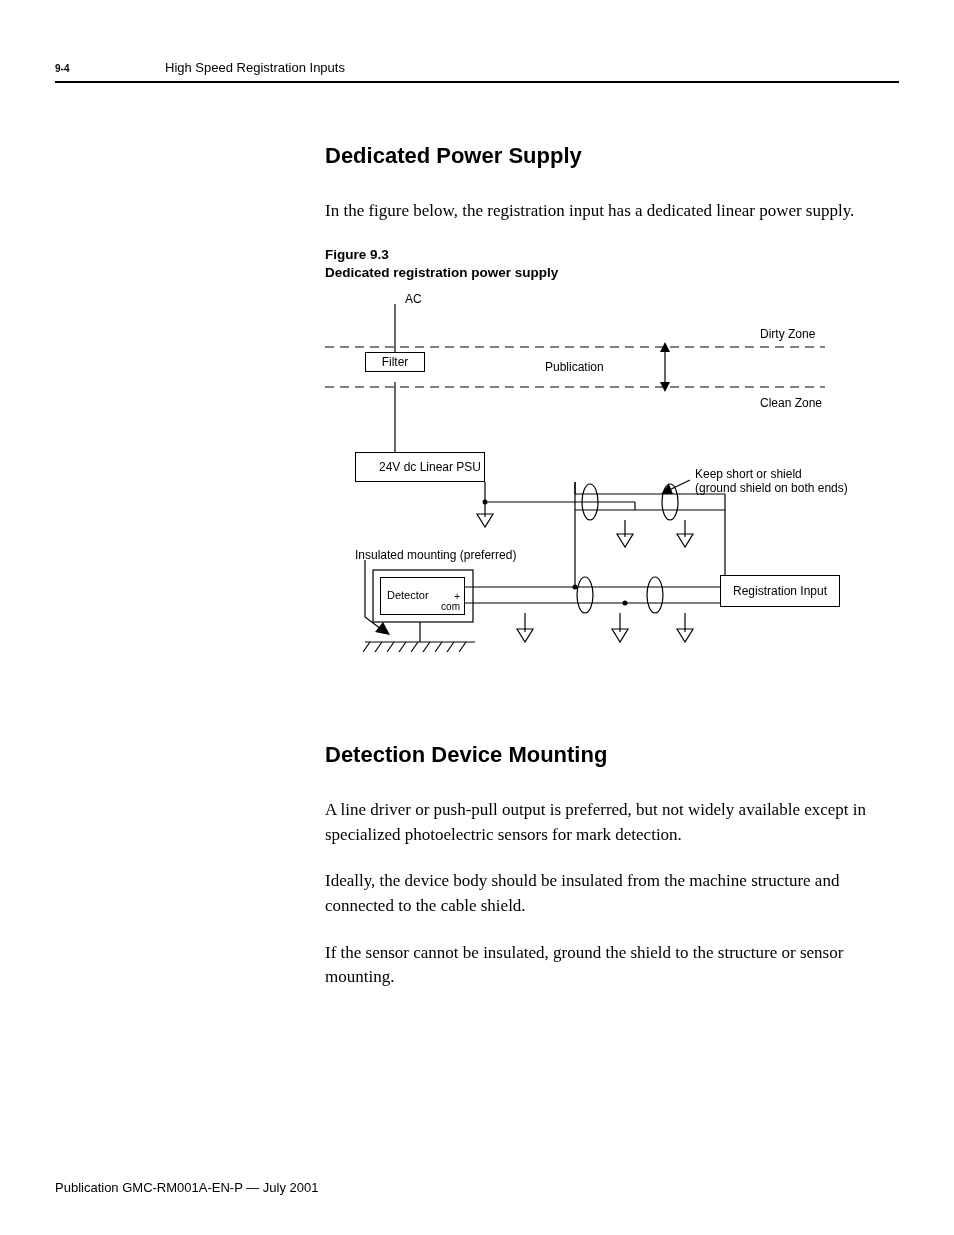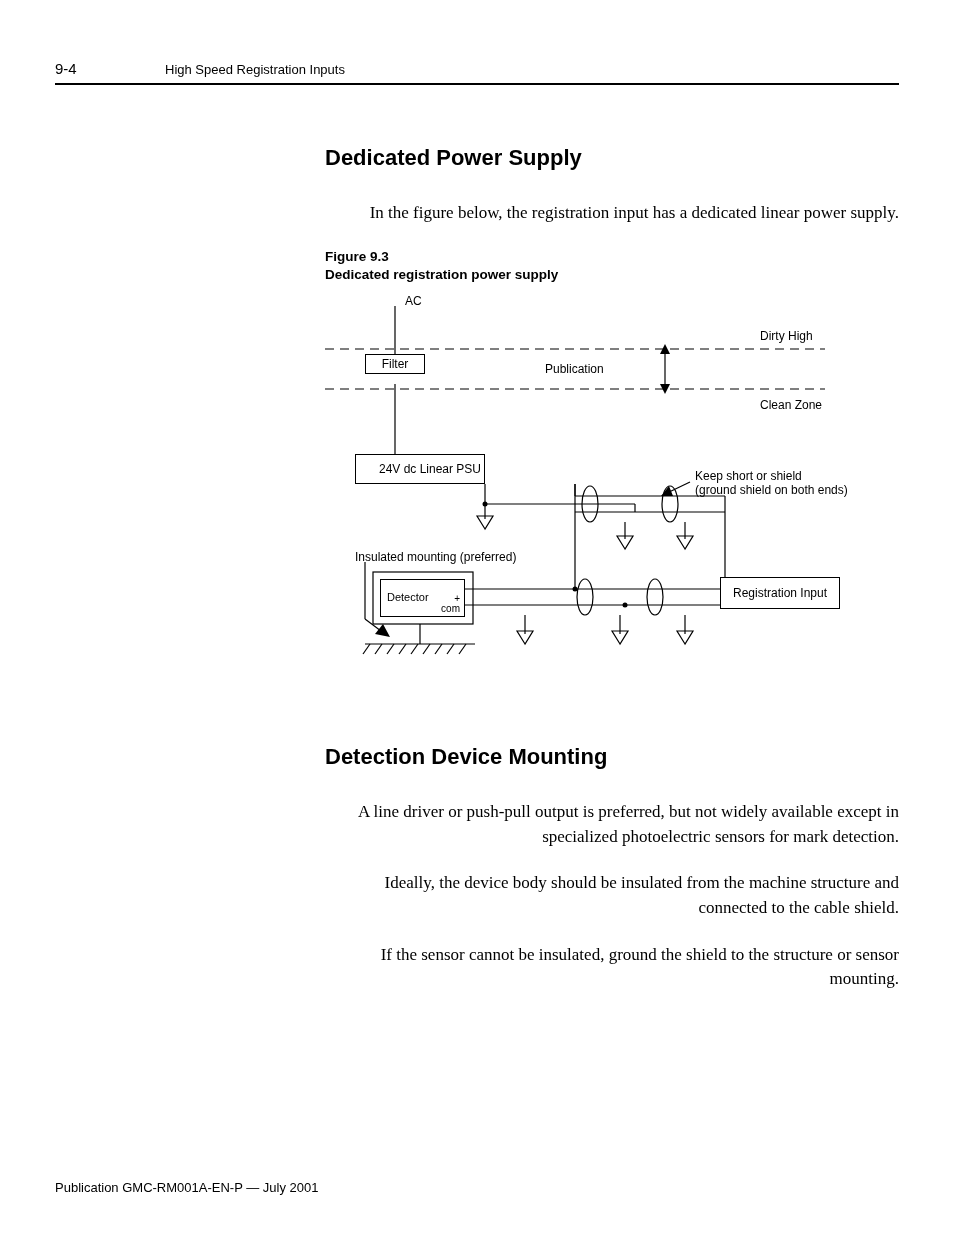--- a/index.html
+++ b/index.html
@@ -1,23 +1,23 @@
 <!DOCTYPE html>
 <html><head>
 <meta charset="utf-8">
 <style>
   * { box-sizing: border-box; margin: 0; padding: 0; }
   html, body { width: 954px; height: 1235px; background: #fff; font-family: Georgia, 'Times New Roman', serif; color: #000; }
   .page { position: relative; width: 954px; height: 1235px; padding: 60px 55px 40px 55px; }
   .header { display: flex; align-items: baseline; border-bottom: 2.5px solid #000; padding-bottom: 6px; margin-bottom: 60px; }
-  .page-num { font-family: Arial, Helvetica, sans-serif; font-weight: normal; font-size: 15px; width: 110px; }
+  .page-num { font-family: Arial, Helvetica, sans-serif; font-weight: bold; font-size: 10px; width: 110px; }
   .chapter { font-family: Arial, Helvetica, sans-serif; font-size: 13px; }
   .content { margin-left: 270px; }
   .h2 { font-family: Arial, Helvetica, sans-serif; font-weight: bold; font-size: 22px; margin-bottom: 30px; }
-  .body-text { font-size: 17px; line-height: 1.45; margin-bottom: 22px; text-align: right; }
+  .body-text { font-size: 17px; line-height: 1.45; margin-bottom: 22px; }
   .fig-label { font-family: Arial, Helvetica, sans-serif; font-weight: bold; font-size: 13.5px; line-height: 1.35; margin-top: 6px; margin-bottom: 10px; }
   .diagram { position: relative; width: 560px; height: 400px; margin-bottom: 50px; }
   .box { position: absolute; border: 1.2px solid #000; font-family: Arial, Helvetica, sans-serif; font-size: 12px; display: flex; align-items: center; justify-content: center; background: #fff; z-index: 2; }
   .label { position: absolute; font-family: Arial, Helvetica, sans-serif; font-size: 12px; z-index: 3; }
   .footer { position: absolute; bottom: 40px; left: 55px; font-family: Arial, Helvetica, sans-serif; font-size: 13px; }
   svg { position: absolute; left: 0; top: 0; }
 </style>
 </head>
 <body>
 
@@ -114,21 +114,21 @@
         <line x1="117" y1="350" x2="110" y2="360" stroke="#000" stroke-width="1.2"></line>
         <line x1="129" y1="350" x2="122" y2="360" stroke="#000" stroke-width="1.2"></line>
         <line x1="141" y1="350" x2="134" y2="360" stroke="#000" stroke-width="1.2"></line>
 
         <line x1="95" y1="330" x2="95" y2="350" stroke="#000" stroke-width="1.2"></line>
       </svg>
 
       <div class="label" style="left:80px;top:0px;">AC</div>
       <div class="box" style="left:40px;top:60px;width:60px;height:20px;">Filter</div>
       <div class="label" style="left:220px;top:68px;">Publication</div>
-      <div class="label" style="left:435px;top:35px;">Dirty High</div>
+      <div class="label" style="left:435px;top:35px;">Dirty Zone</div>
       <div class="label" style="left:435px;top:104px;">Clean Zone</div>
       <div class="box" style="left:30px;top:160px;width:130px;height:30px;padding-left:20px;">24V dc Linear PSU</div>
       <div class="label" style="left:370px;top:175px;line-height:1.2;">
         <span>Keep short or shield</span><br>
         <span>(ground shield on both ends)</span>
       </div>
       <div class="label" style="left:30px;top:256px;">Insulated mounting (preferred)</div>
       <div class="box" style="left:55px;top:285px;width:85px;height:38px;flex-direction:column;font-size:11px;">
         <div style="width:100%;text-align:right;padding-right:4px;font-size:10px;">+</div>
         <div style="position:absolute;left:6px;top:11px;text-align:right;">Detector</div>

